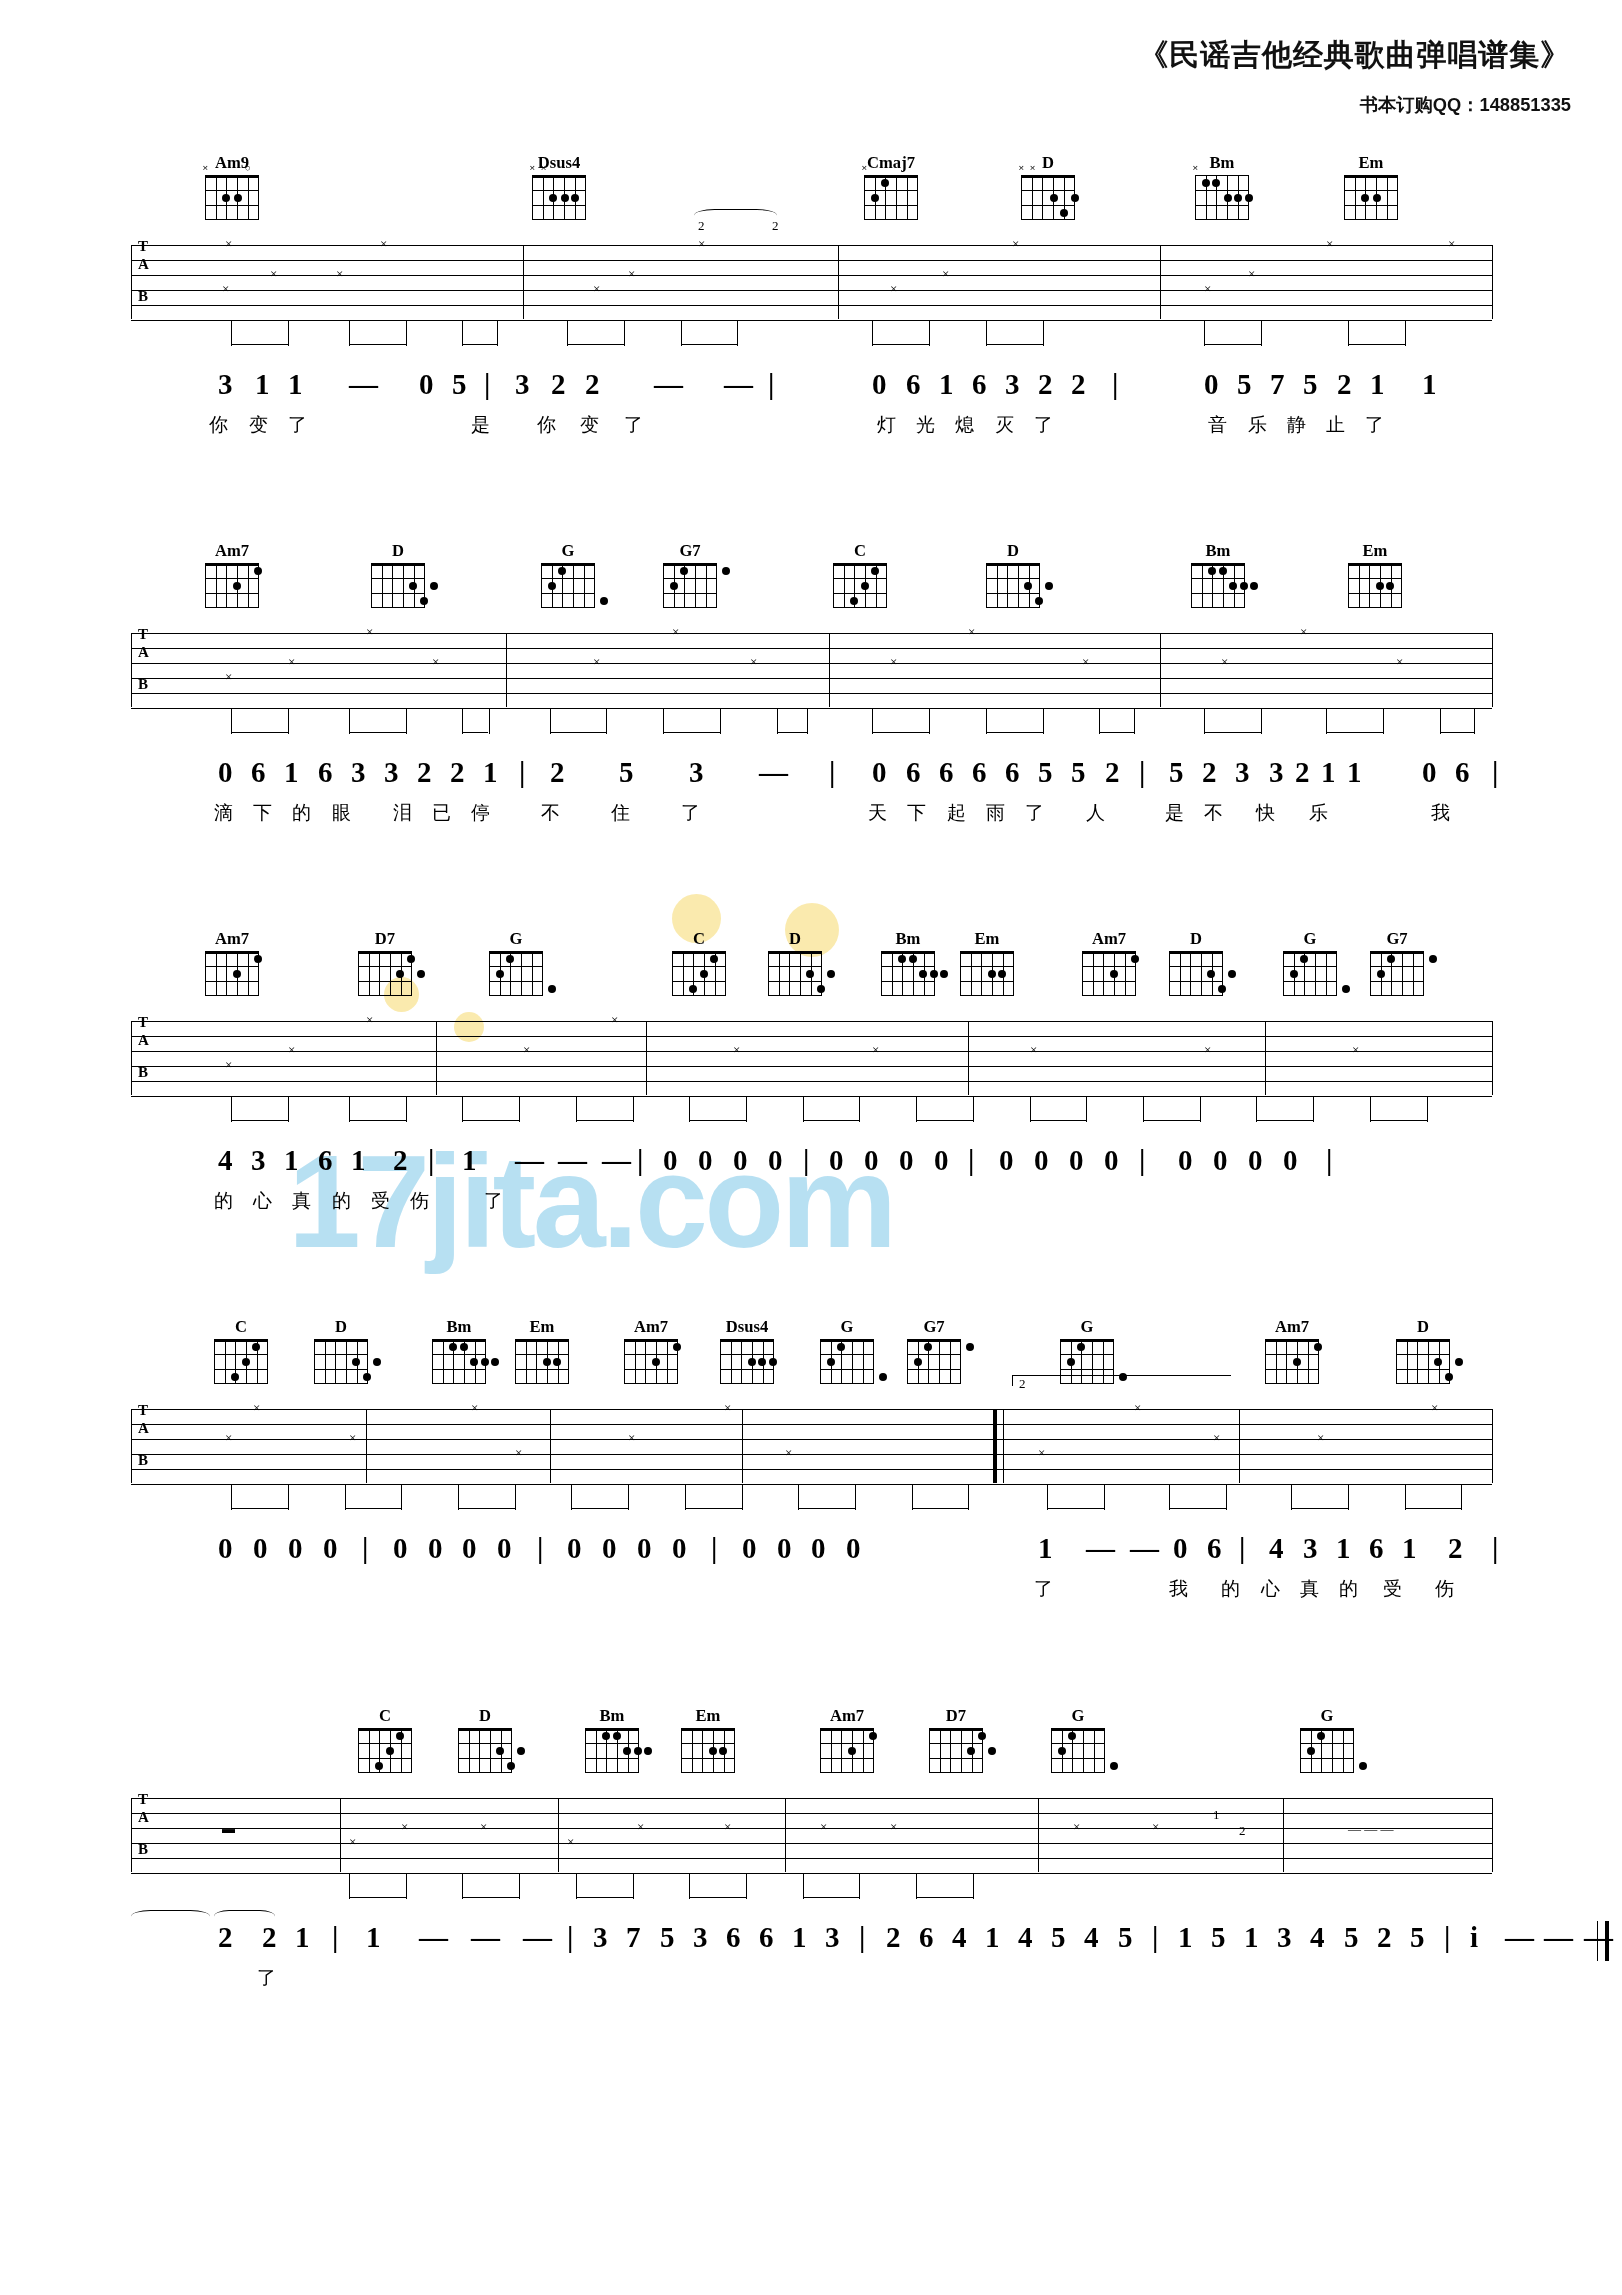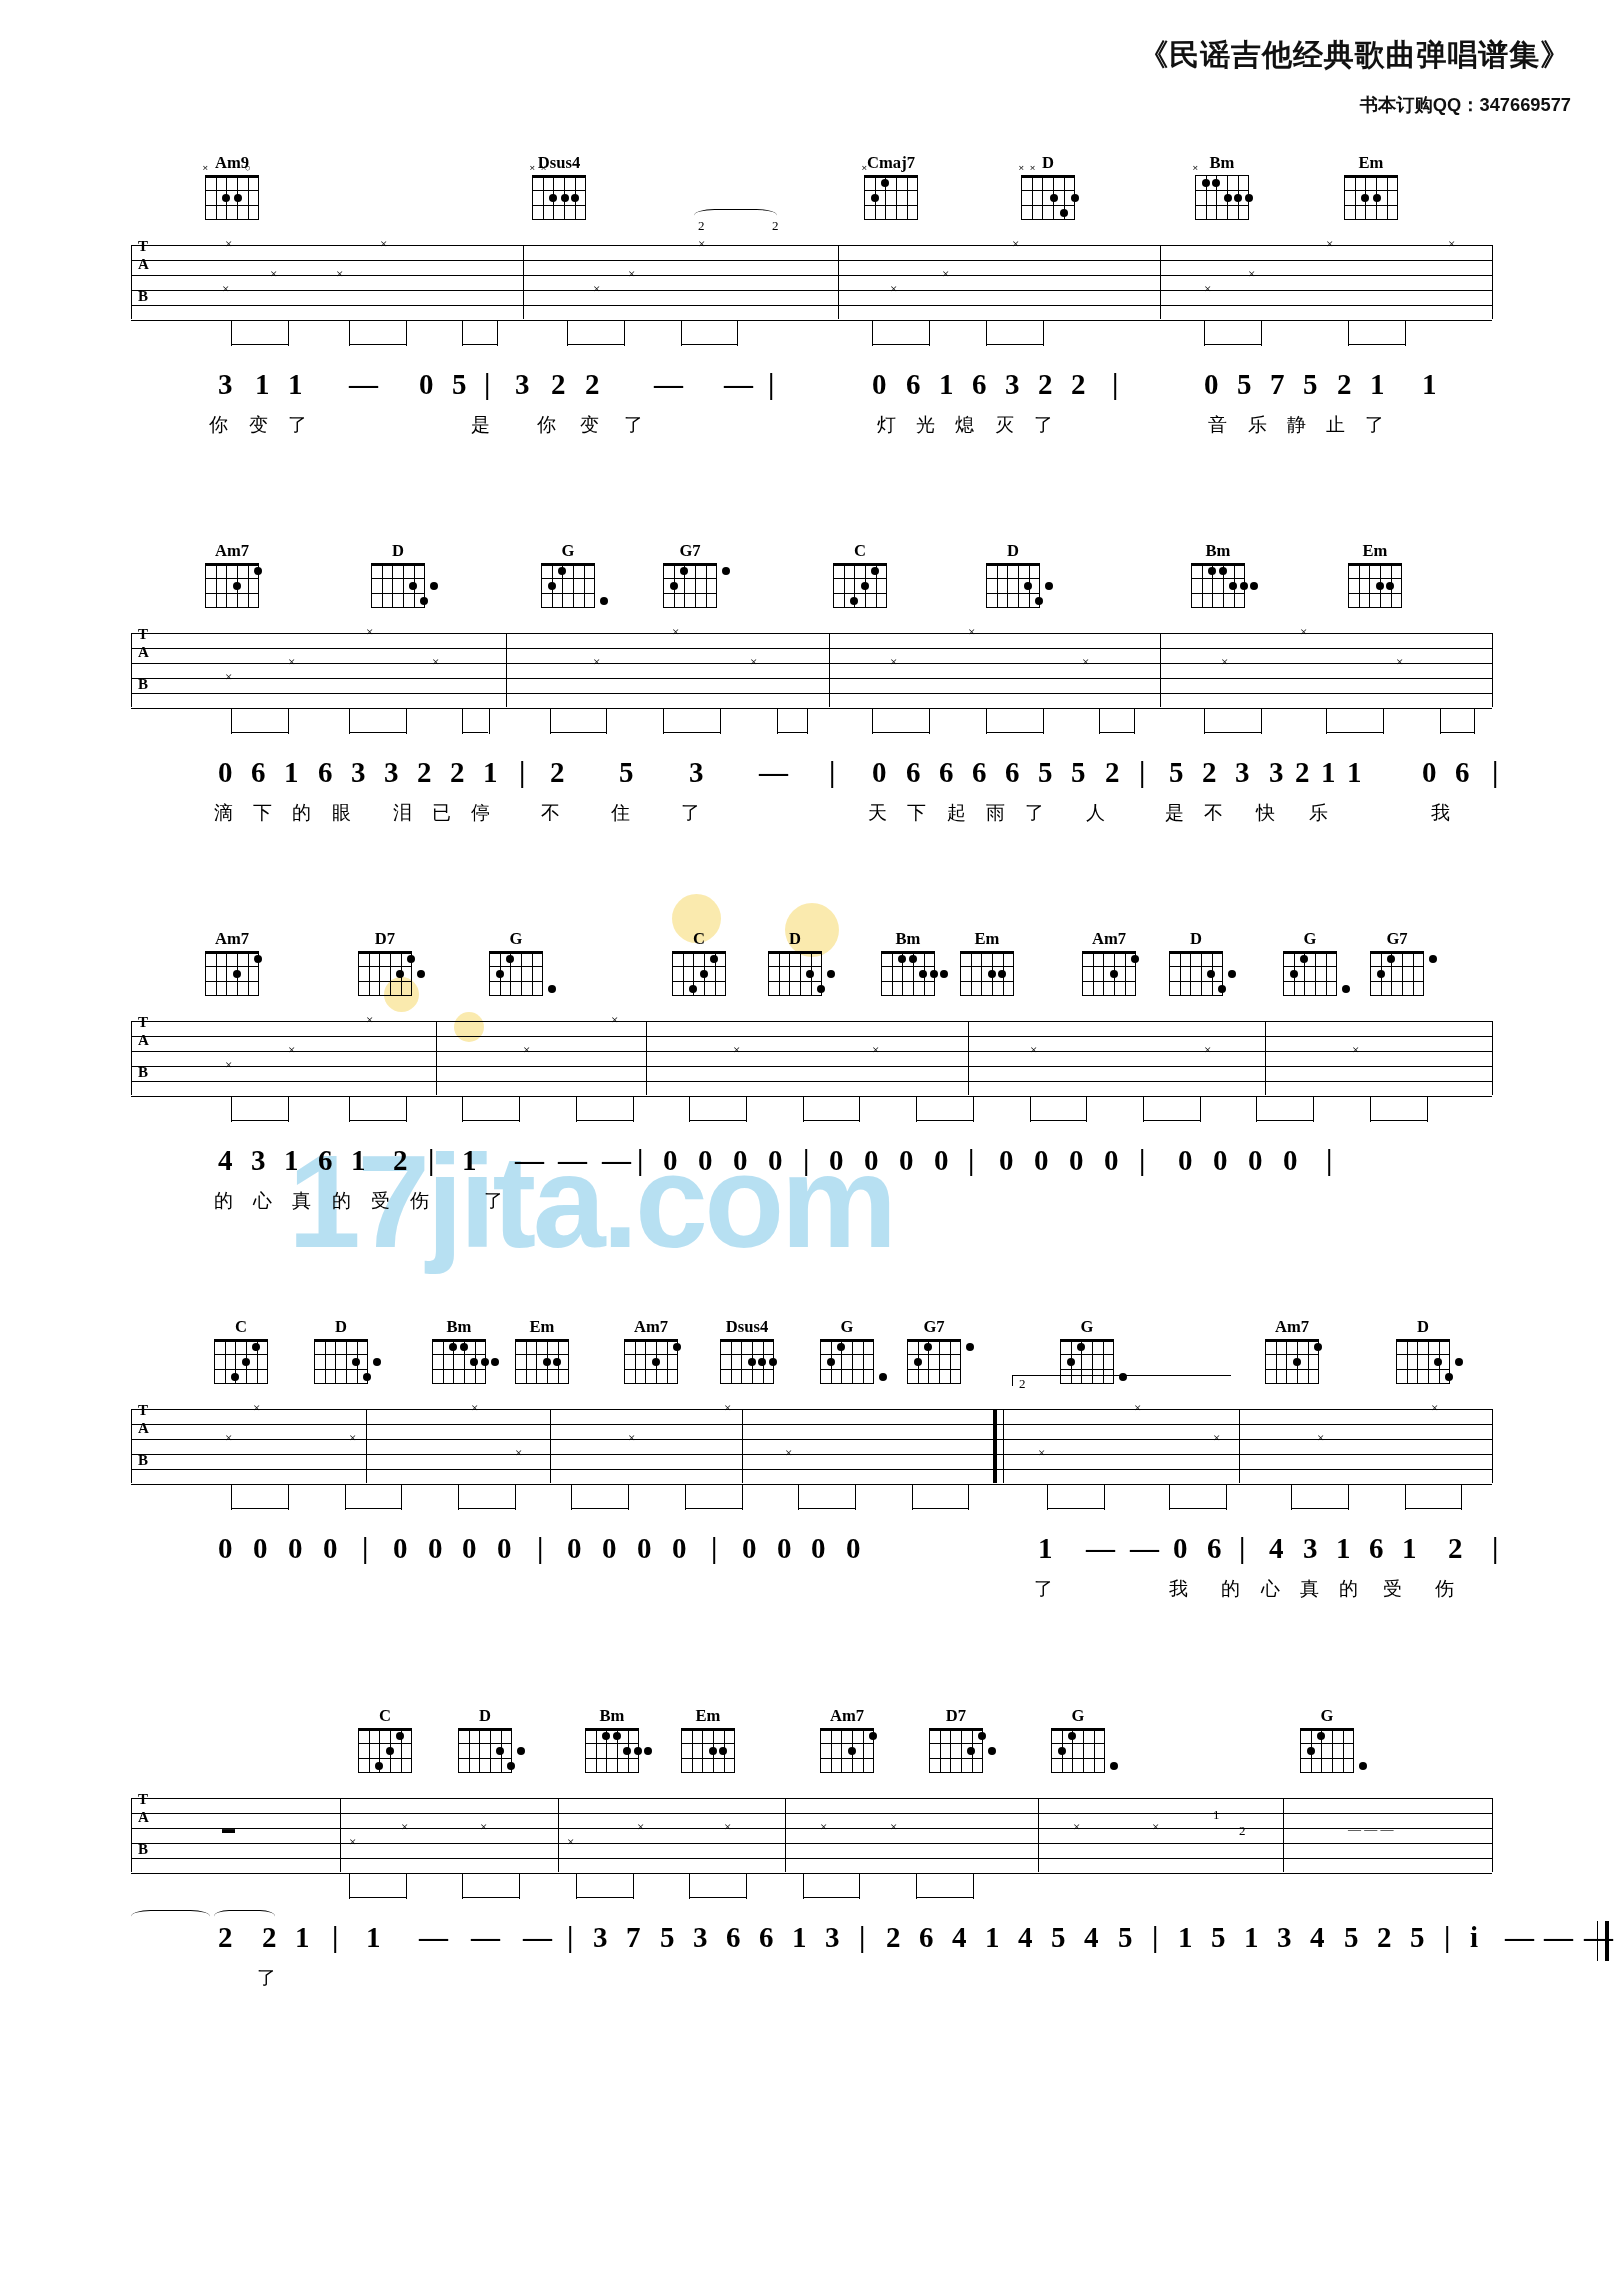--- a/index.html
+++ b/index.html
@@ -53,21 +53,21 @@
   .slur{position:absolute;border-top:1.7px solid #000;border-radius:50%/100%;height:12.2px;}
   .bracket{position:absolute;border-left:0.9px solid #000;border-top:0.9px solid #000;height:10.5px;}
 </style>
 </head>
 <body>
 
 <div class="page">
 
   <div class="header">
     <div class="title">《民谣吉他经典歌曲弹唱谱集》</div>
-    <div class="subtitle">书本订购QQ：347669577</div>
+    <div class="subtitle">书本订购QQ：148851335</div>
   </div>
 
   <div class="wm">
     <div class="wm-dot" style="left:672px;top:894px;width:49px;height:49px;background:#f6d96b;"></div>
     <div class="wm-dot" style="left:785px;top:903px;width:54px;height:54px;background:#f6d96b;"></div>
     <div class="wm-dot" style="left:384px;top:977px;width:35px;height:35px;background:#f6d96b;"></div>
     <div class="wm-dot" style="left:454px;top:1012px;width:30px;height:30px;background:#f6d96b;"></div>
     <div class="wm-text">17jita.com</div>
   </div>
 

